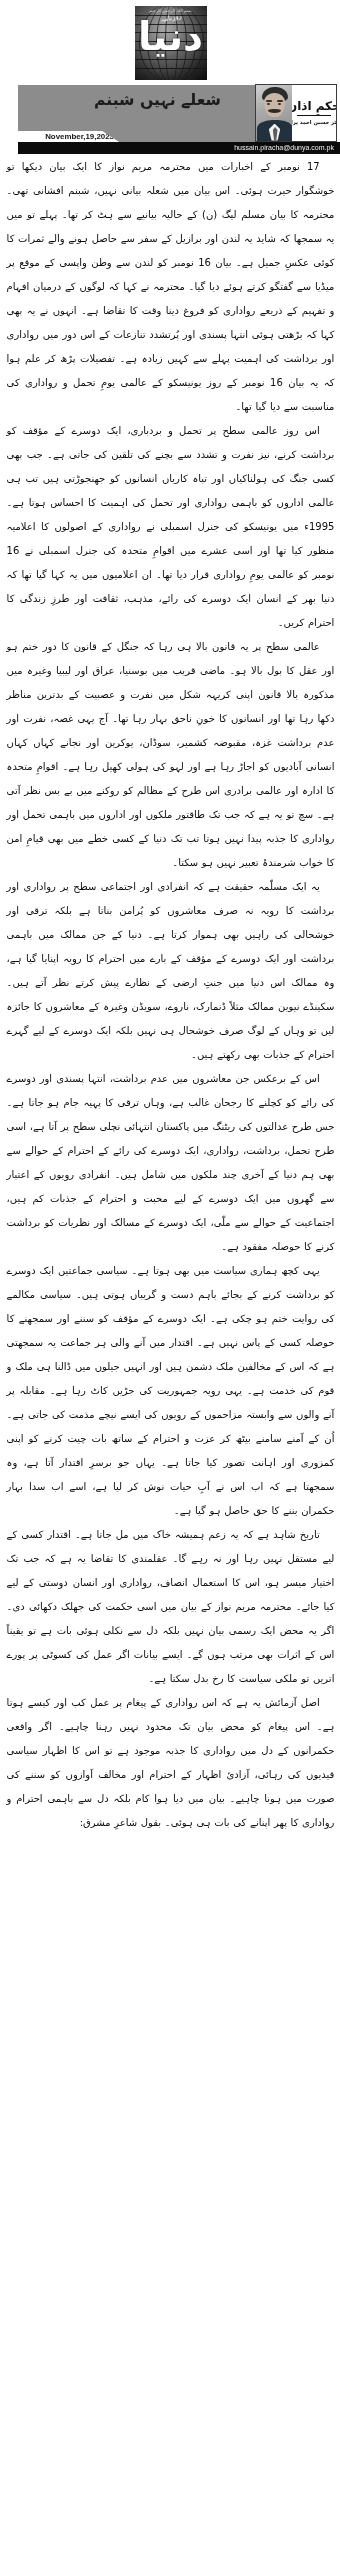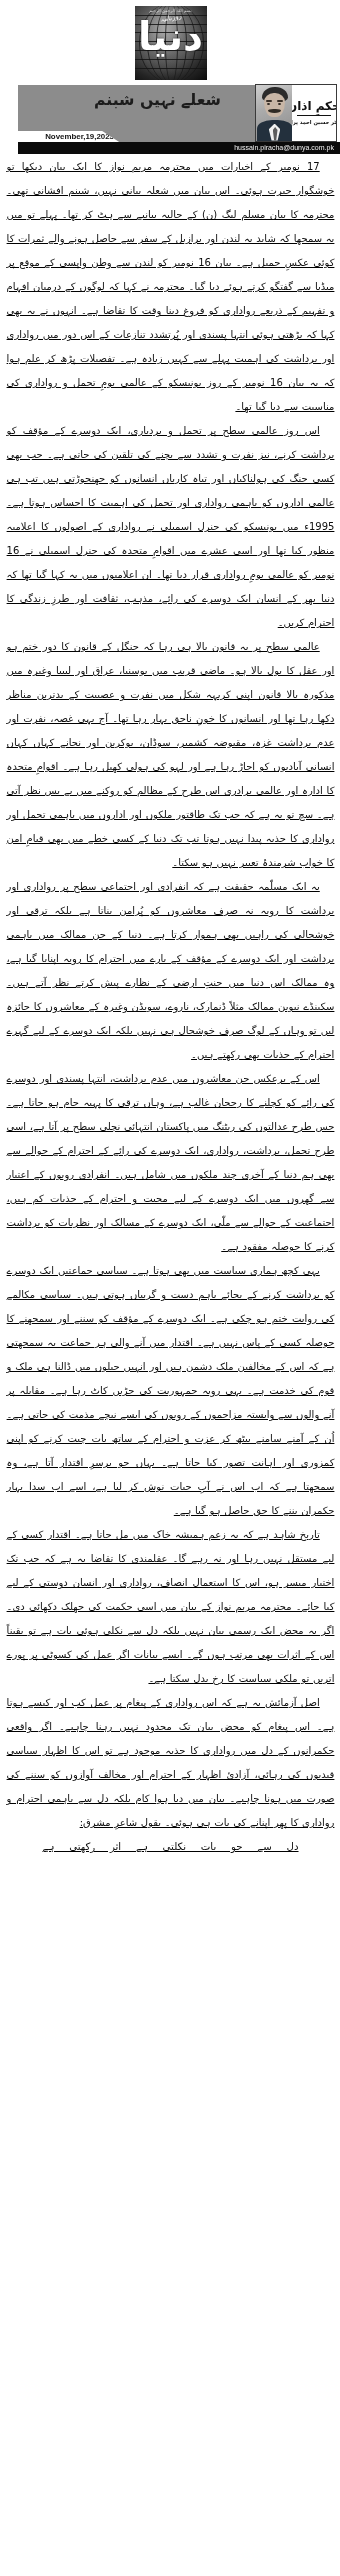--- a/index.html
+++ b/index.html
@@ -289,21 +289,20 @@
   }
 
   
   .article {
     width: 332px;
     margin: 0 auto;
     padding: 5.2px 2.1px 21px 2.1px;
     box-sizing: border-box;
     direction: rtl;
     text-align: justify;
-    text-decoration: underline;
   }
   .para {
     font-family: "DejaVu Sans", sans-serif;
     font-size: 10px;
     line-height: 24px;
     color: #0c0c0c;
     margin: 0 0 0 0;
     text-align: justify;
     text-justify: inter-word;
     direction: rtl;
@@ -383,15 +382,14 @@
 
 <div class="article">
   <p class="para indent">17 نومبر کے اخبارات میں محترمہ مریم نواز کا ایک بیان دیکھا تو خوشگوار حیرت ہوئی۔ اس بیان میں شعلہ بیانی نہیں، شبنم افشانی تھی۔ محترمہ کا بیان مسلم لیگ (ن) کے حالیہ بیانیے سے ہٹ کر تھا۔ پہلے تو میں یہ سمجھا کہ شاید یہ لندن اور برازیل کے سفر سے حاصل ہونے والے ثمرات کا کوئی عکسِ جمیل ہے۔ بیان 16 نومبر کو لندن سے وطن واپسی کے موقع پر میڈیا سے گفتگو کرتے ہوئے دیا گیا۔ محترمہ نے کہا کہ لوگوں کے درمیان افہام و تفہیم کے ذریعے رواداری کو فروغ دینا وقت کا تقاضا ہے۔ انہوں نے یہ بھی کہا کہ بڑھتی ہوئی انتہا پسندی اور پُرتشدد تنازعات کے اس دور میں رواداری اور برداشت کی اہمیت پہلے سے کہیں زیادہ ہے۔ تفصیلات پڑھ کر علم ہوا کہ یہ بیان 16 نومبر کے روز یونیسکو کے عالمی یومِ تحمل و رواداری کی مناسبت سے دیا گیا تھا۔</p>
   <p class="para indent">اس روز عالمی سطح پر تحمل و بردباری، ایک دوسرے کے مؤقف کو برداشت کرنے، نیز نفرت و تشدد سے بچنے کی تلقین کی جاتی ہے۔ جب بھی کسی جنگ کی ہولناکیاں اور تباہ کاریاں انسانوں کو جھنجوڑتی ہیں تب ہی عالمی اداروں کو باہمی رواداری اور تحمل کی اہمیت کا احساس ہوتا ہے۔ 1995ء میں یونیسکو کی جنرل اسمبلی نے رواداری کے اصولوں کا اعلامیہ منظور کیا تھا اور اسی عشرے میں اقوامِ متحدہ کی جنرل اسمبلی نے 16 نومبر کو عالمی یومِ رواداری قرار دیا تھا۔ ان اعلامیوں میں یہ کہا گیا تھا کہ دنیا بھر کے انسان ایک دوسرے کی رائے، مذہب، ثقافت اور طرزِ زندگی کا احترام کریں۔</p>
   <p class="para indent">عالمی سطح پر یہ قانون بالا ہی رہا کہ جنگل کے قانون کا دور ختم ہو اور عقل کا بول بالا ہو۔ ماضی قریب میں بوسنیا، عراق اور لیبیا وغیرہ میں مذکورہ بالا قانون اپنی کریہہ شکل میں نفرت و عصبیت کے بدترین مناظر دکھا رہا تھا اور انسانوں کا خونِ ناحق بہار رہا تھا۔ آج یہی غصہ، نفرت اور عدم برداشت غزہ، مقبوضہ کشمیر، سوڈان، یوکرین اور نجانے کہاں کہاں انسانی آبادیوں کو اجاڑ رہا ہے اور لہو کی ہولی کھیل رہا ہے۔ اقوامِ متحدہ کا ادارہ اور عالمی برادری اس طرح کے مظالم کو روکنے میں بے بس نظر آتی ہے۔ سچ تو یہ ہے کہ جب تک طاقتور ملکوں اور اداروں میں باہمی تحمل اور رواداری کا جذبہ پیدا نہیں ہوتا تب تک دنیا کے کسی خطے میں بھی قیامِ امن کا خواب شرمندۂ تعبیر نہیں ہو سکتا۔</p>
   <p class="para indent">یہ ایک مسلّمہ حقیقت ہے کہ انفرادی اور اجتماعی سطح پر رواداری اور برداشت کا رویہ نہ صرف معاشروں کو پُرامن بناتا ہے بلکہ ترقی اور خوشحالی کی راہیں بھی ہموار کرتا ہے۔ دنیا کے جن ممالک میں باہمی برداشت اور ایک دوسرے کے مؤقف کے بارے میں احترام کا رویہ اپنایا گیا ہے، وہ ممالک اس دنیا میں جنتِ ارضی کے نظارے پیش کرتے نظر آتے ہیں۔ سکینڈے نیوین ممالک مثلاً ڈنمارک، ناروے، سویڈن وغیرہ کے معاشروں کا جائزہ لیں تو وہاں کے لوگ صرف خوشحال ہی نہیں بلکہ ایک دوسرے کے لیے گہرے احترام کے جذبات بھی رکھتے ہیں۔</p>
   <p class="para indent">اس کے برعکس جن معاشروں میں عدم برداشت، انتہا پسندی اور دوسرے کی رائے کو کچلنے کا رجحان غالب ہے، وہاں ترقی کا پہیہ جام ہو جاتا ہے۔ جس طرح عدالتوں کی ریٹنگ میں پاکستان انتہائی نچلی سطح پر آتا ہے، اسی طرح تحمل، برداشت، رواداری، ایک دوسرے کی رائے کے احترام کے حوالے سے بھی ہم دنیا کے آخری چند ملکوں میں شامل ہیں۔ انفرادی رویوں کے اعتبار سے گھروں میں ایک دوسرے کے لیے محبت و احترام کے جذبات کم ہیں، اجتماعیت کے حوالے سے ملّی، ایک دوسرے کے مسالک اور نظریات کو برداشت کرنے کا حوصلہ مفقود ہے۔</p>
   <p class="para indent">یہی کچھ ہماری سیاست میں بھی ہوتا ہے۔ سیاسی جماعتیں ایک دوسرے کو برداشت کرنے کے بجائے باہم دست و گریباں ہوتی ہیں۔ سیاسی مکالمے کی روایت ختم ہو چکی ہے۔ ایک دوسرے کے مؤقف کو سننے اور سمجھنے کا حوصلہ کسی کے پاس نہیں ہے۔ اقتدار میں آنے والی ہر جماعت یہ سمجھتی ہے کہ اس کے مخالفین ملک دشمن ہیں اور انہیں جیلوں میں ڈالنا ہی ملک و قوم کی خدمت ہے۔ یہی رویہ جمہوریت کی جڑیں کاٹ رہا ہے۔ مقابلہ پر آنے والوں سے وابستہ مزاحموں کے رویوں کی ایسے نیچے مذمت کی جاتی ہے۔ اُن کے آمنے سامنے بیٹھ کر عزت و احترام کے ساتھ بات چیت کرنے کو اپنی کمزوری اور اہانت تصور کیا جاتا ہے۔ یہاں جو برسرِ اقتدار آتا ہے، وہ سمجھتا ہے کہ اب اس نے آبِ حیات نوش کر لیا ہے، اسے اب سدا بہار حکمران بننے کا حق حاصل ہو گیا ہے۔</p>
   <p class="para indent">تاریخ شاہد ہے کہ یہ زعم ہمیشہ خاک میں مل جاتا ہے۔ اقتدار کسی کے لیے مستقل نہیں رہا اور نہ رہے گا۔ عقلمندی کا تقاضا یہ ہے کہ جب تک اختیار میسر ہو، اس کا استعمال انصاف، رواداری اور انسان دوستی کے لیے کیا جائے۔ محترمہ مریم نواز کے بیان میں اسی حکمت کی جھلک دکھائی دی۔ اگر یہ محض ایک رسمی بیان نہیں بلکہ دل سے نکلی ہوئی بات ہے تو یقیناً اس کے اثرات بھی مرتب ہوں گے۔ ایسے بیانات اگر عمل کی کسوٹی پر پورے اتریں تو ملکی سیاست کا رخ بدل سکتا ہے۔</p>
   <p class="para indent">اصل آزمائش یہ ہے کہ اس رواداری کے پیغام پر عمل کب اور کیسے ہوتا ہے۔ اس پیغام کو محض بیان تک محدود نہیں رہنا چاہیے۔ اگر واقعی حکمرانوں کے دل میں رواداری کا جذبہ موجود ہے تو اس کا اظہار سیاسی قیدیوں کی رہائی، آزادیٔ اظہار کے احترام اور مخالف آوازوں کو سننے کی صورت میں ہونا چاہیے۔ بیان میں دیا ہوا کام بلکہ دل سے باہمی احترام و رواداری کا پھر اپنانے کی بات ہی ہوئی۔ بقول شاعرِ مشرق:</p>
-  <p class="verse">دل سے جو بات نکلتی ہے اثر رکھتی ہے</p>
 </div>
 
 
 </body></html>

